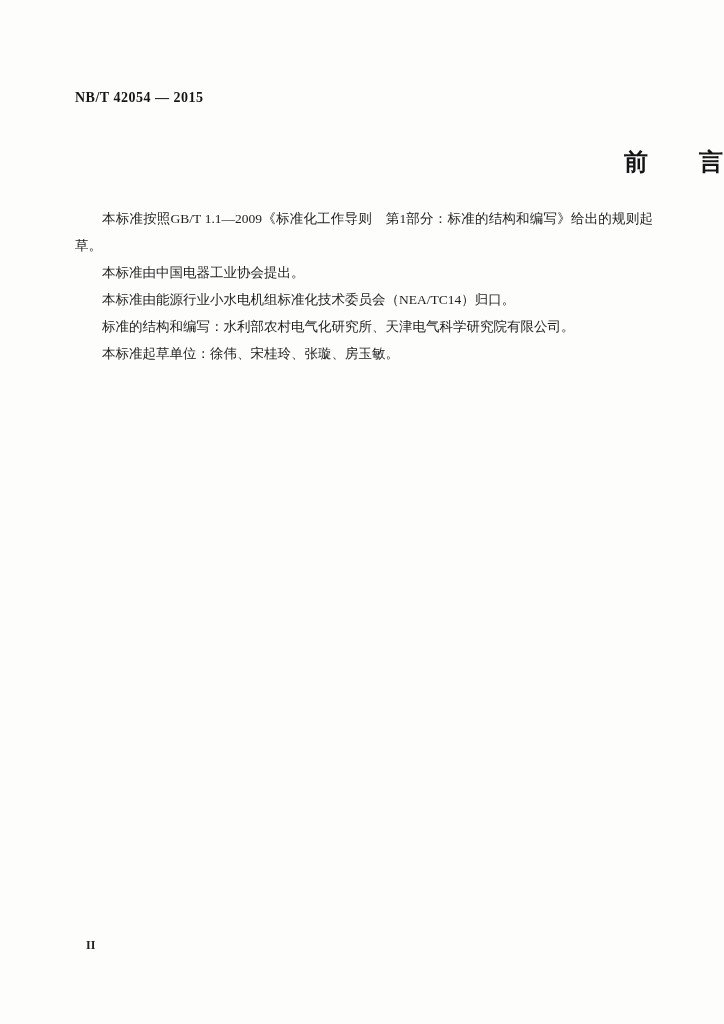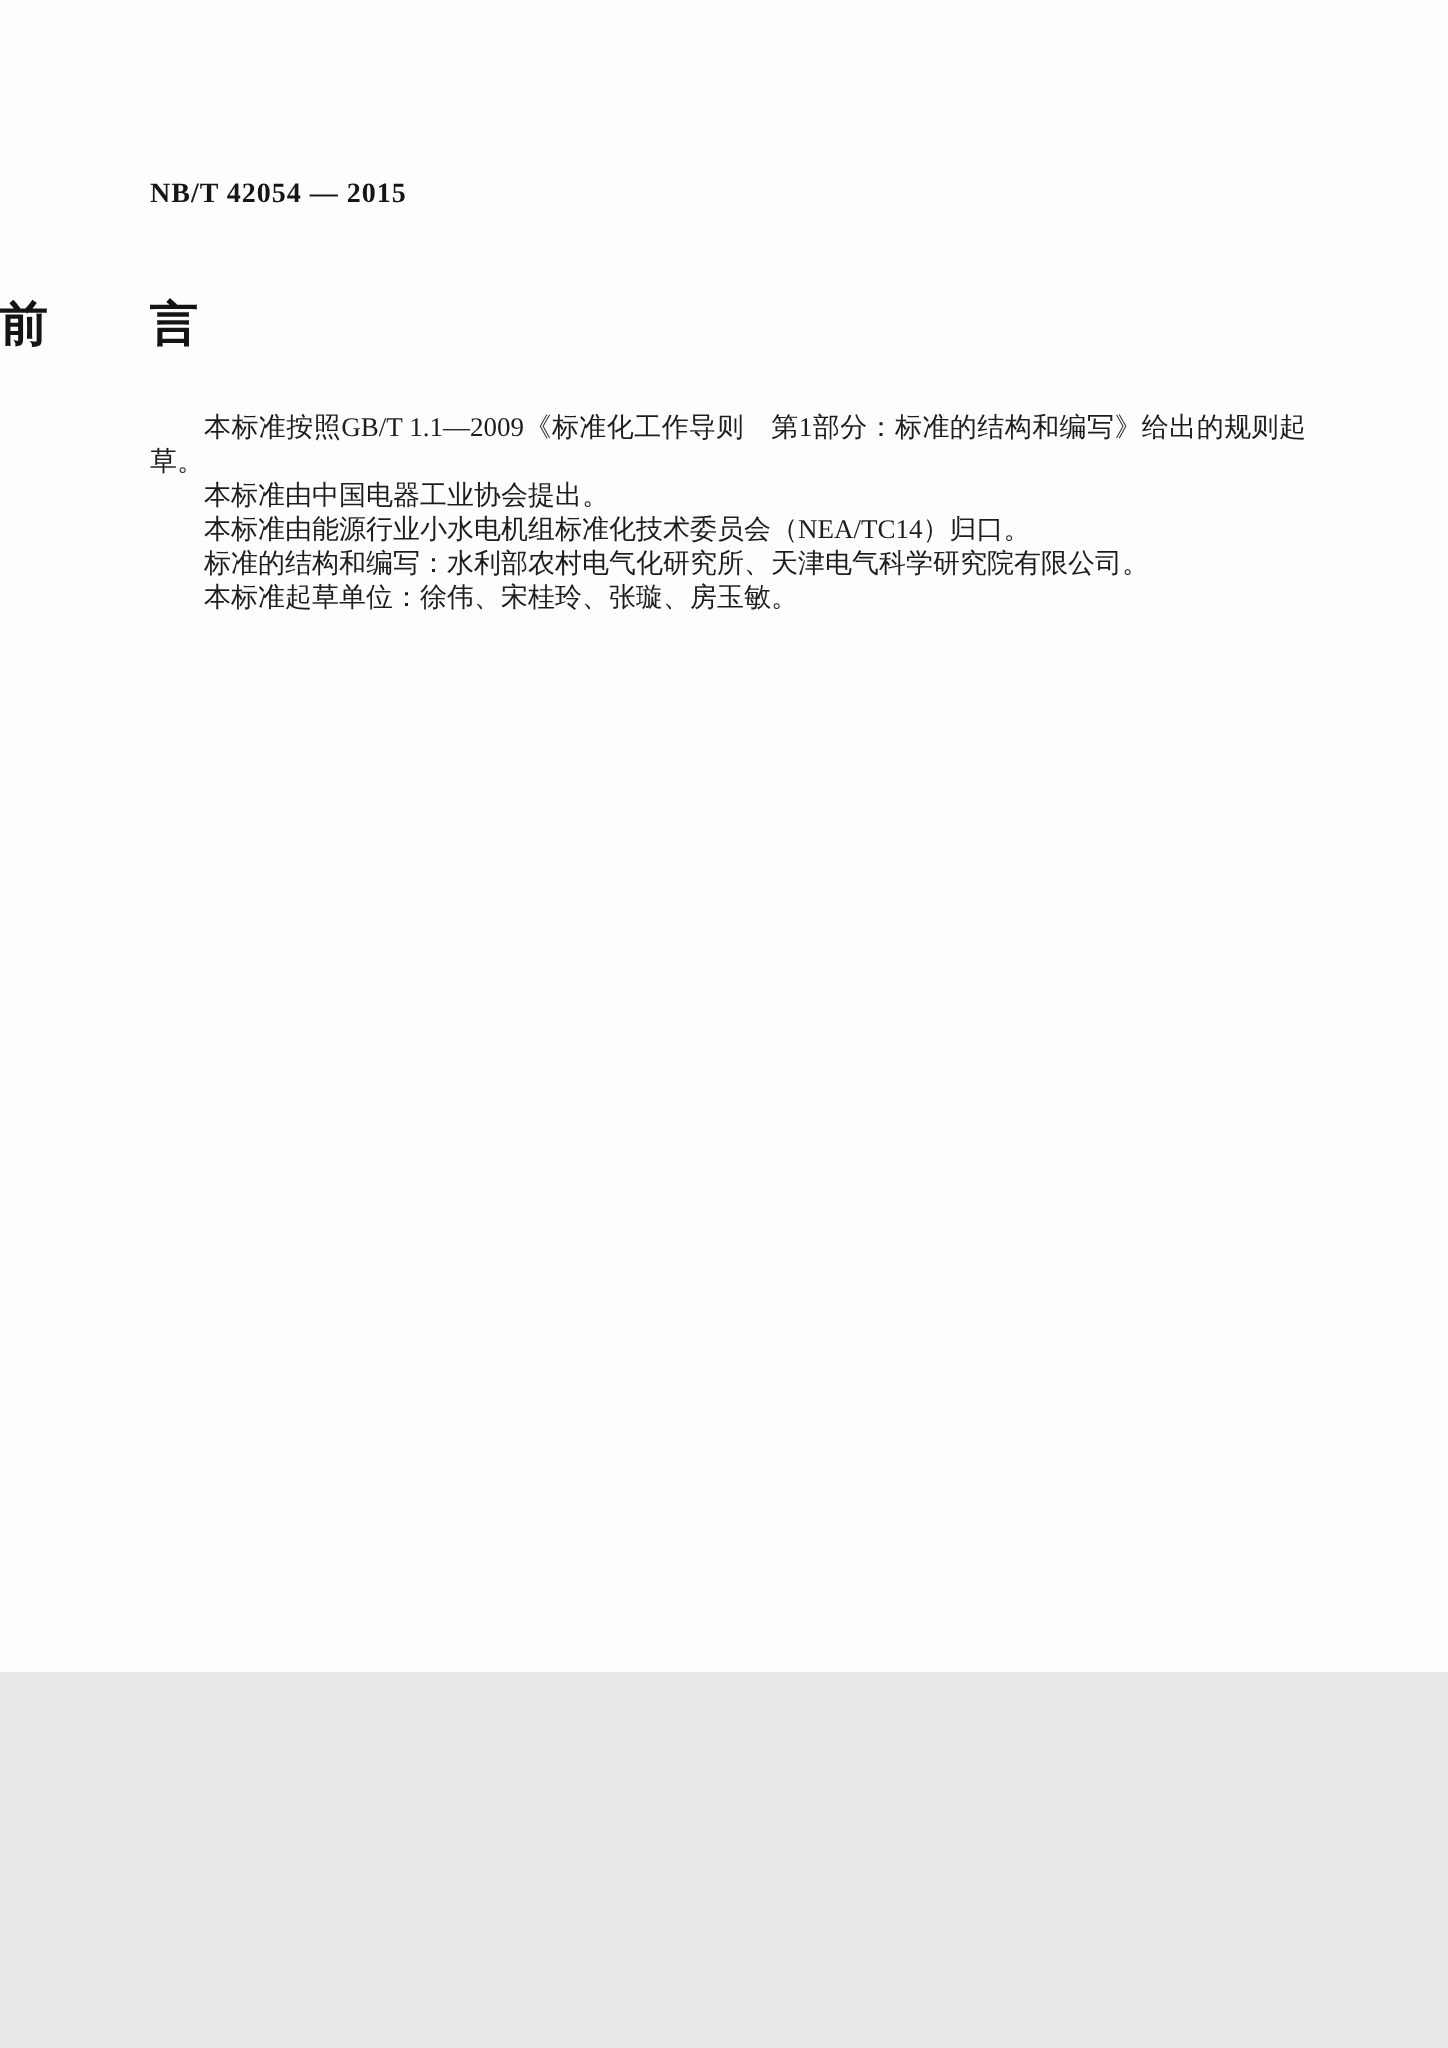--- a/index.html
+++ b/index.html
@@ -3,21 +3,21 @@
 <meta charset="utf-8">
 <style>
   html, body {
     margin: 0;
     padding: 0;
     background: #e8e8e8;
   }
   .page {
     position: relative;
     width: 724px;
-    height: 836px;
+    height: 1024px;
     margin: 0 auto;
     background: #fdfdfc;
     color: #1c1c1c;
     font-family: "Liberation Serif", "DejaVu Serif", serif;
     overflow: hidden;
   }
   .doc-header {
     position: absolute;
     left: 75px;
     top: 90px;
@@ -25,34 +25,34 @@
     font-weight: bold;
     letter-spacing: 0.5px;
     color: #161616;
     white-space: pre;
   }
   .doc-title {
     position: absolute;
     left: 0;
     right: 0;
     top: 146px;
-    text-align: left;
+    text-align: right;
     font-size: 24px;
     font-weight: bold;
     color: #141414;
     white-space: pre;
     letter-spacing: 1px;
   }
   .doc-body {
     position: absolute;
     left: 75px;
     top: 205px;
     width: 578px;
     font-size: 13.5px;
-    line-height: 17px;
+    line-height: 27px;
     color: #1d1d1d;
   }
   .doc-body p {
     margin: 0;
     padding: 0;
     text-indent: 2em;
     white-space: pre-wrap;
     text-align: justify;
   }
   .page-number {

